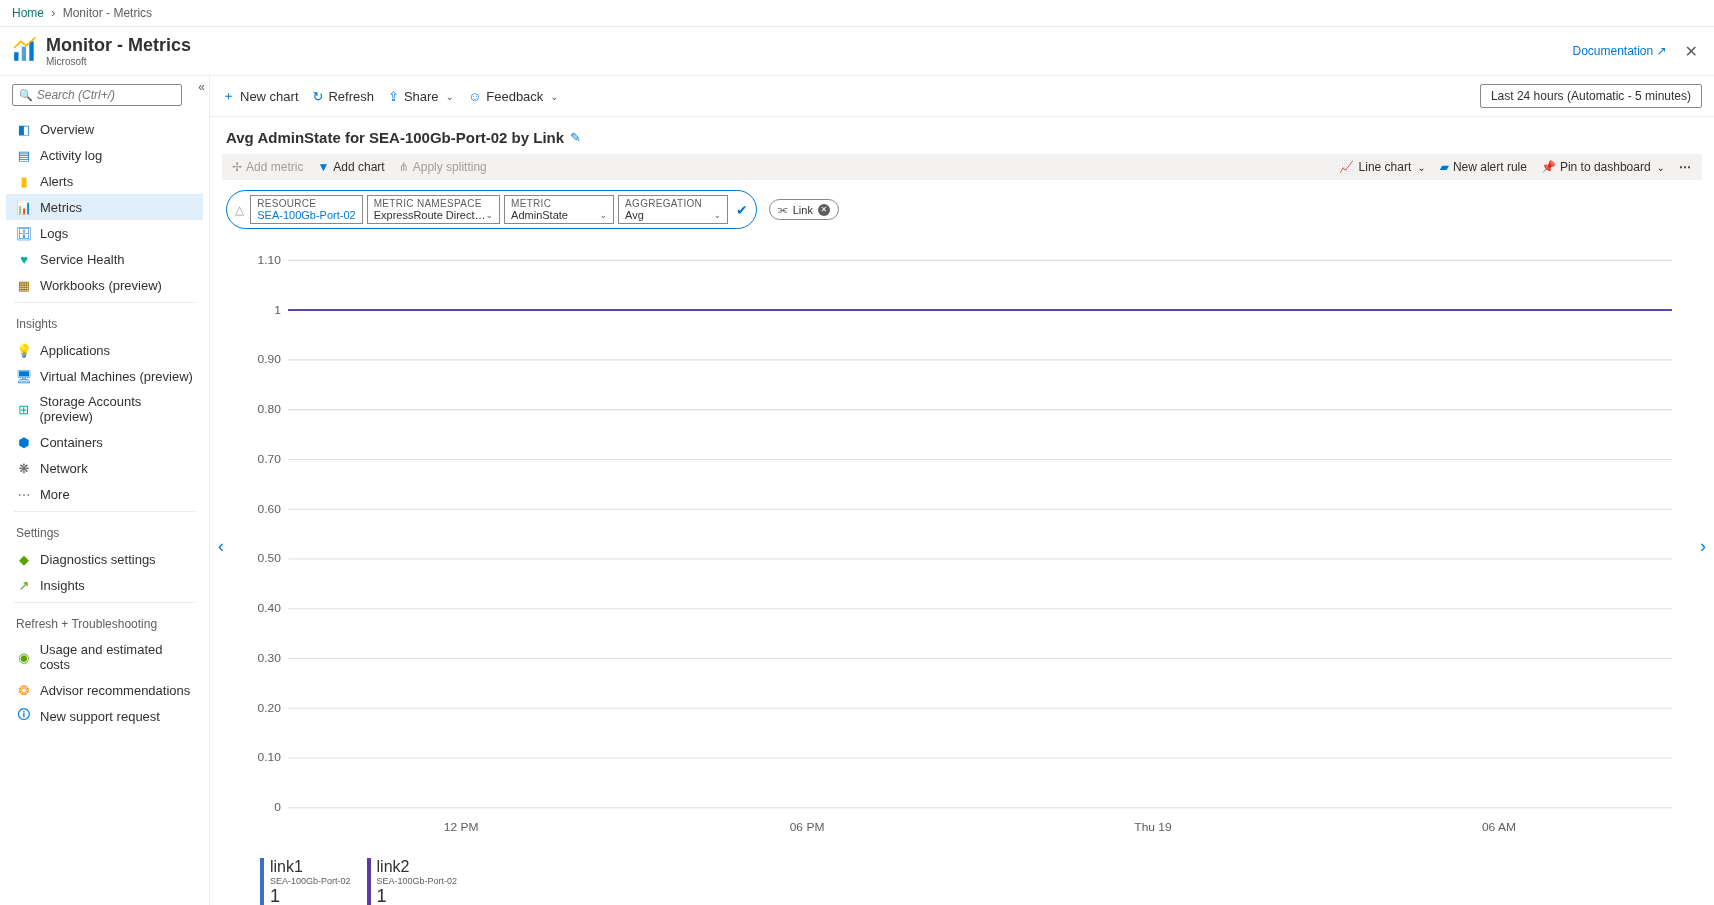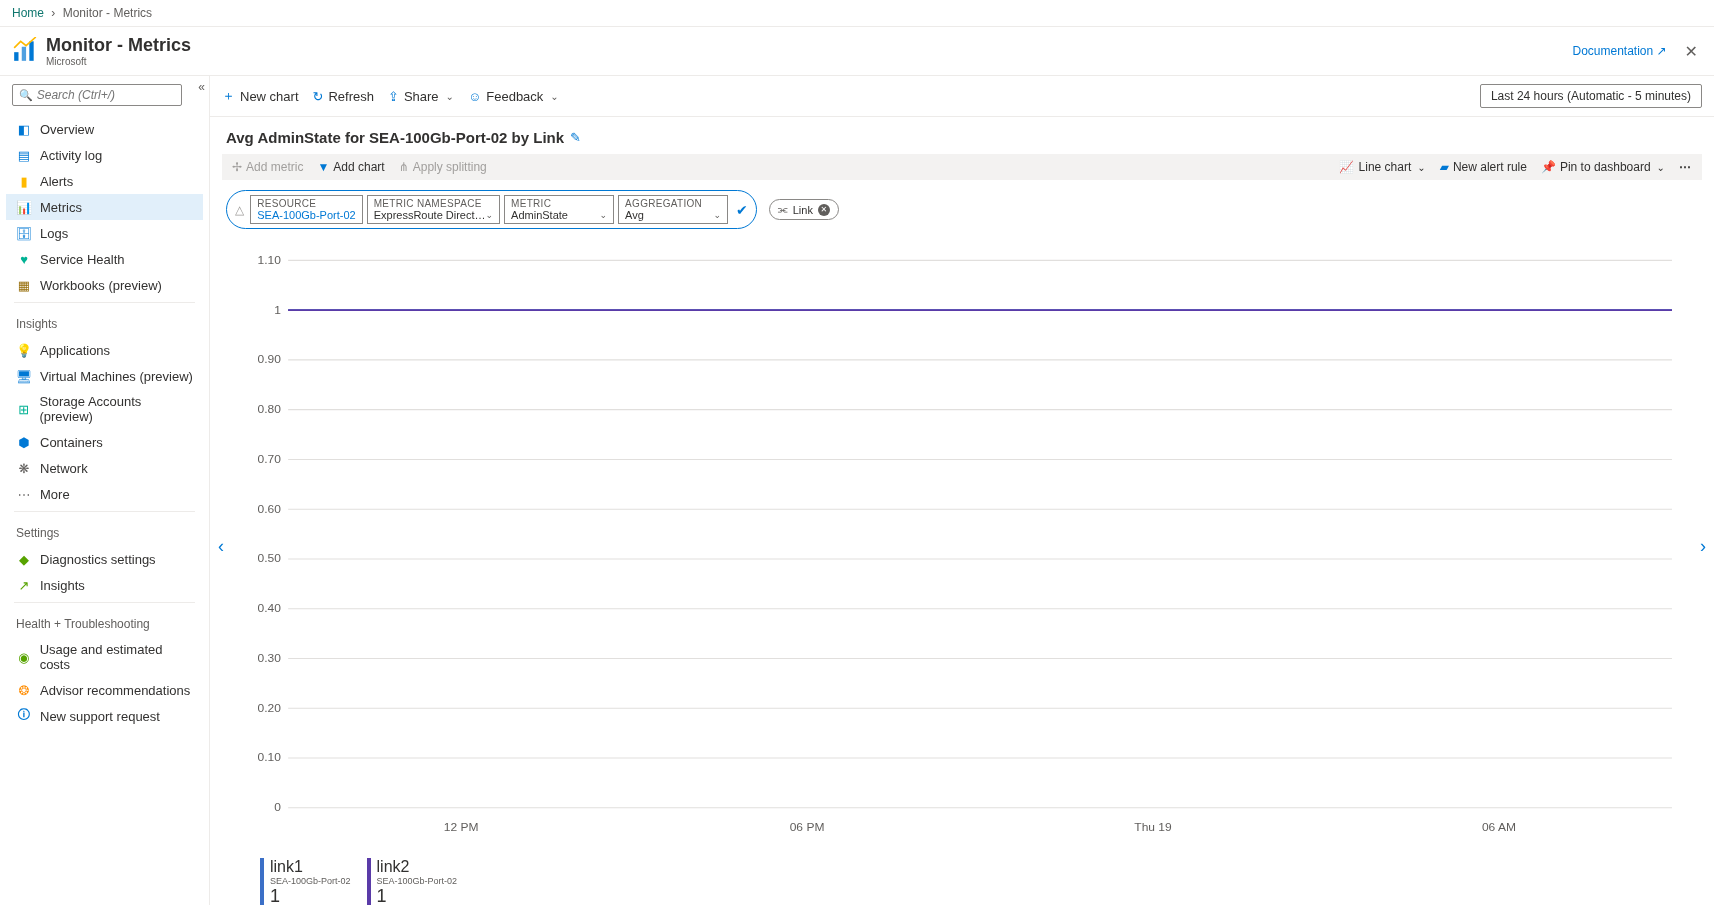--- a/index.html
+++ b/index.html
@@ -193,21 +193,21 @@
         <div class="nav-item">
           <span class="nav-icon ic-green">◆</span>
           <span>Diagnostics settings</span>
         </div>
         <div class="nav-item">
           <span class="nav-icon ic-green">↗</span>
           <span>Insights</span>
         </div>
       </div>
     <hr class="nav-div">
-    <div class="nav-group-label">Health + Troubleshooting</div>
+    <div class="nav-group-label">Refresh + Troubleshooting</div>
     <div id="nav-support">
         <div class="nav-item">
           <span class="nav-icon ic-green">◉</span>
           <span>Usage and estimated costs</span>
         </div>
         <div class="nav-item">
           <span class="nav-icon ic-orange">❂</span>
           <span>Advisor recommendations</span>
         </div>
         <div class="nav-item">

